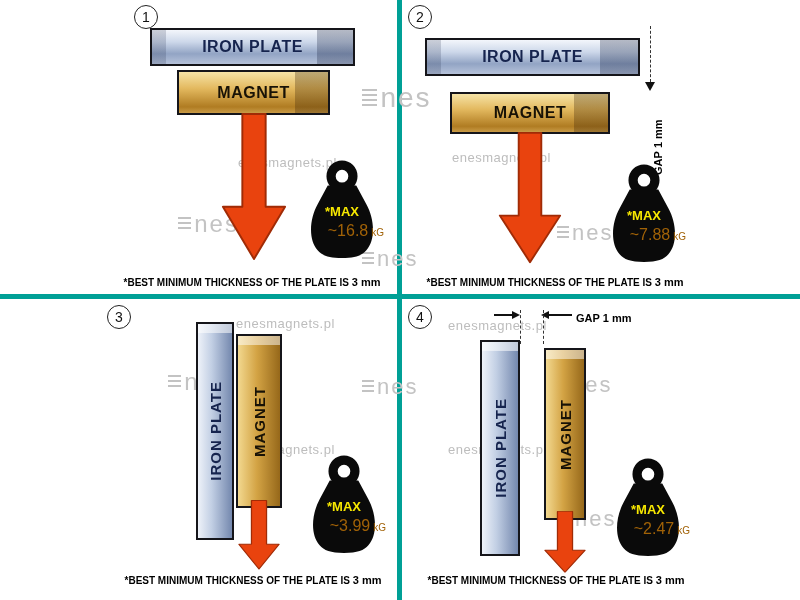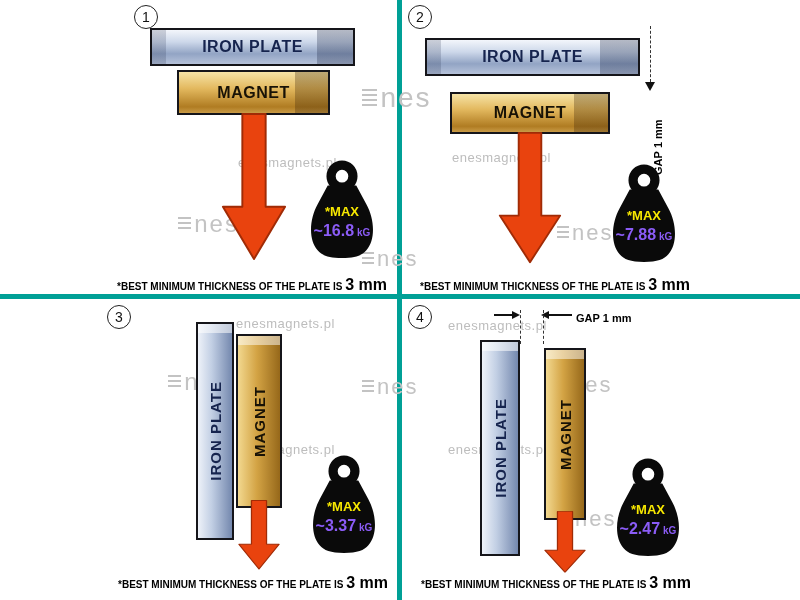--- a/index.html
+++ b/index.html
@@ -40,25 +40,25 @@
   .blabel{font-weight:700;font-size:16px;letter-spacing:0.5px;}
   .plabel{color:#16244e;}
   .mlabel{color:#181206;}
   .vtext{writing-mode:vertical-rl;transform:rotate(180deg);font-weight:700;font-size:15px;letter-spacing:1px;}
   
   .arrow{position:absolute;overflow:visible;}
   
   .weight{position:absolute;width:84px;height:104px;}
   .weight svg{position:absolute;left:0;top:0;width:100%;height:100%;}
   .w-max{position:absolute;left:0;right:0;top:44px;text-align:center;color:#f7e800;font-weight:700;font-size:13px;}
-  .w-val{position:absolute;left:0;right:0;top:62px;text-align:center;color:#8b5cf6;font-weight:700;font-size:16px;}
+  .w-val{position:absolute;left:0;right:0;top:62px;text-align:right;color:#a16207;font-weight:400;font-size:16px;}
   .w-unit{font-size:10px;margin-left:3px;}
   
   .footer{position:absolute;text-align:center;font-size:10px;font-weight:600;color:#000;}
-  .footer b{font-weight:800;font-size:16px;}
+  .footer b{font-weight:800;font-size:11px;}
   
   .wm{position:absolute;color:#bdbdbd;font-size:13px;letter-spacing:0.5px;}
   .logo{position:absolute;display:flex;align-items:center;gap:3px;color:#c3c3c3;letter-spacing:2px;}
   .logo-e{display:inline-block;width:0.55em;height:0.62em;background:repeating-linear-gradient(180deg,#c3c3c3 0 2px,transparent 2px 5px);}
   
   .dashline-v{position:absolute;width:0;border-left:1.6px dashed #333;}
   .hline{position:absolute;height:0;border-top:2px solid #111;}
   .tri-down{position:absolute;width:0;height:0;border-left:5px solid transparent;border-right:5px solid transparent;border-top:9px solid #111;}
   .tri-left{position:absolute;width:0;height:0;border-top:4px solid transparent;border-bottom:4px solid transparent;border-right:8px solid #111;}
   .tri-right{position:absolute;width:0;height:0;border-top:4px solid transparent;border-bottom:4px solid transparent;border-left:8px solid #111;}
@@ -186,21 +186,21 @@
   <svg class="arrow" style="left:237px;top:500px;width:44px;height:70px" viewBox="0 0 70 150" preserveAspectRatio="none">
     <polygon points="23,1 47,1 47,95 67,95 35,148 3,95 23,95" fill="#e9430e" stroke="#a02b06" stroke-width="2" stroke-linejoin="round"></polygon>
   </svg>
   <div class="weight" style="left:302px;top:455px">
     <svg viewBox="0 0 100 122" preserveAspectRatio="none">
       <circle cx="50" cy="19" r="13" fill="none" stroke="#0a0a0a" stroke-width="11"></circle>
       <path d="M33,30 L67,30 L79,52 C89,70 90,94 79,106 C74,112 66,115 50,115 C34,115 26,112 21,106 C10,94 11,70 21,52 Z" fill="#0a0a0a"></path>
     </svg>
     <div class="w-max">*MAX</div>
     <div class="w-val">
-      <span>~3.37</span><span class="w-unit">kG</span>
+      <span>~3.99</span><span class="w-unit">kG</span>
     </div>
   </div>
   <div class="footer" style="left:102px;top:574px;width:302px">
     <span>*BEST MINIMUM THICKNESS OF THE PLATE IS</span>
     <b>3 mm</b>
   </div>
 
   <div class="circle-num" style="left:408px;top:305px">
     <span>4</span>
   </div>

